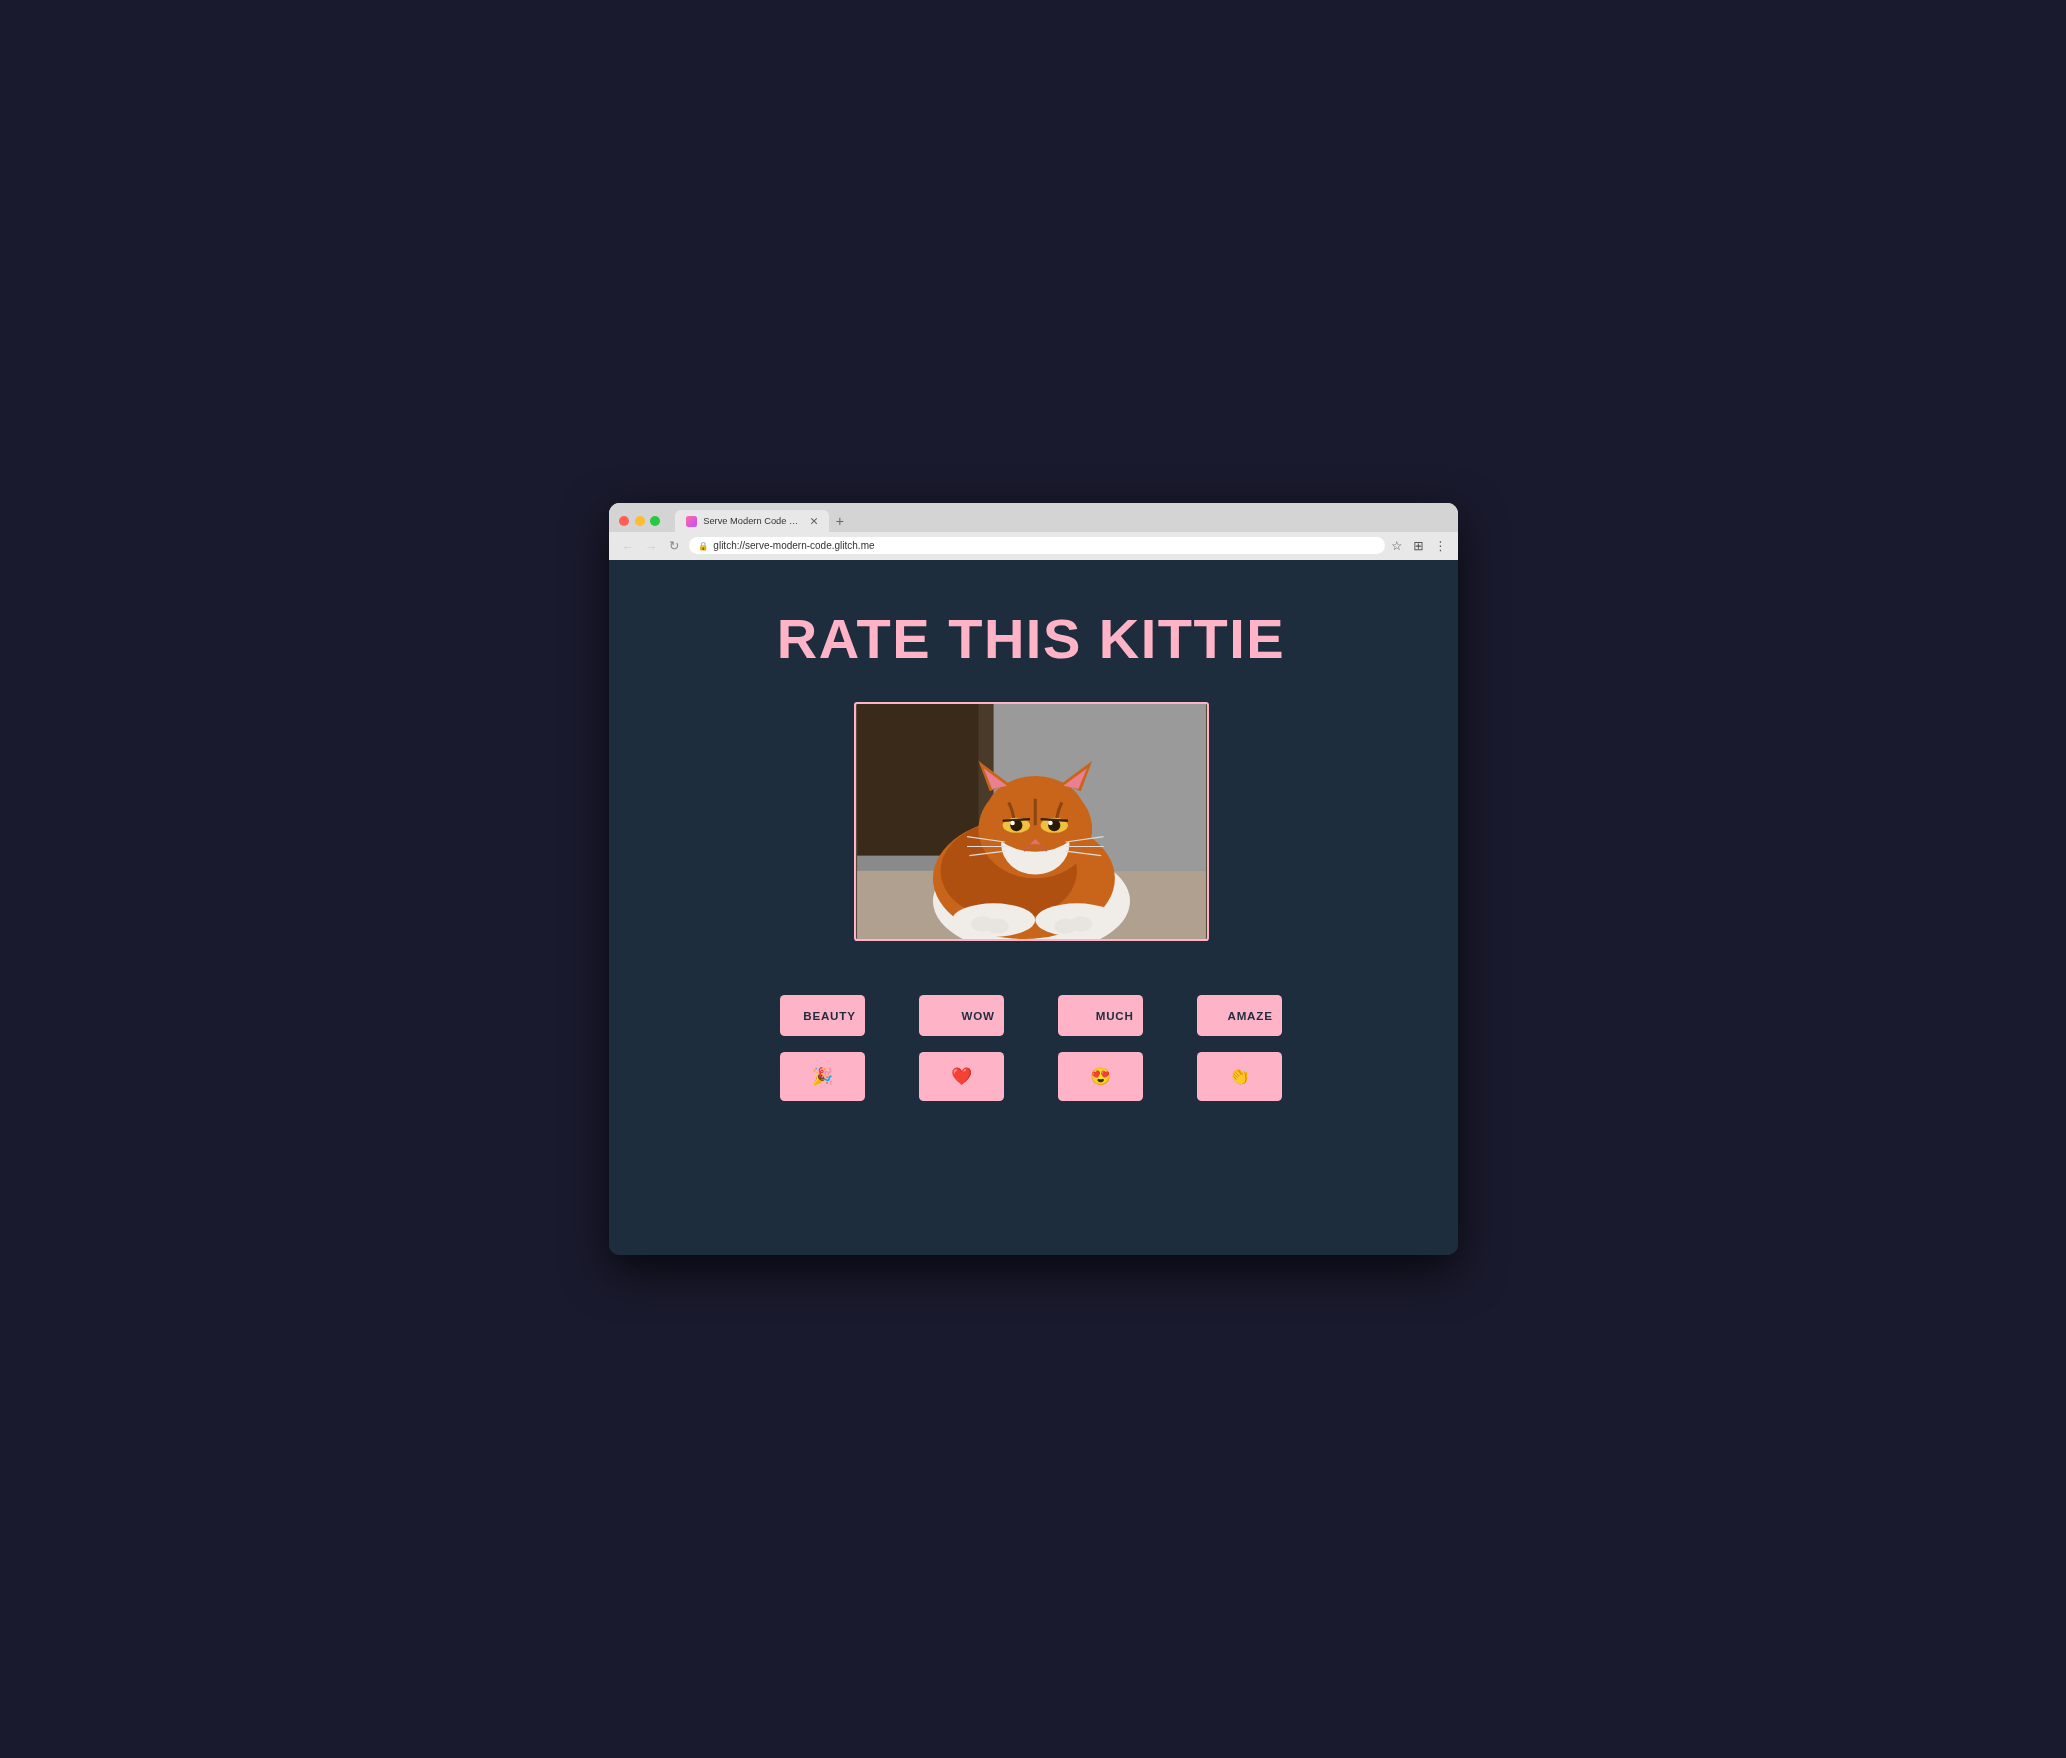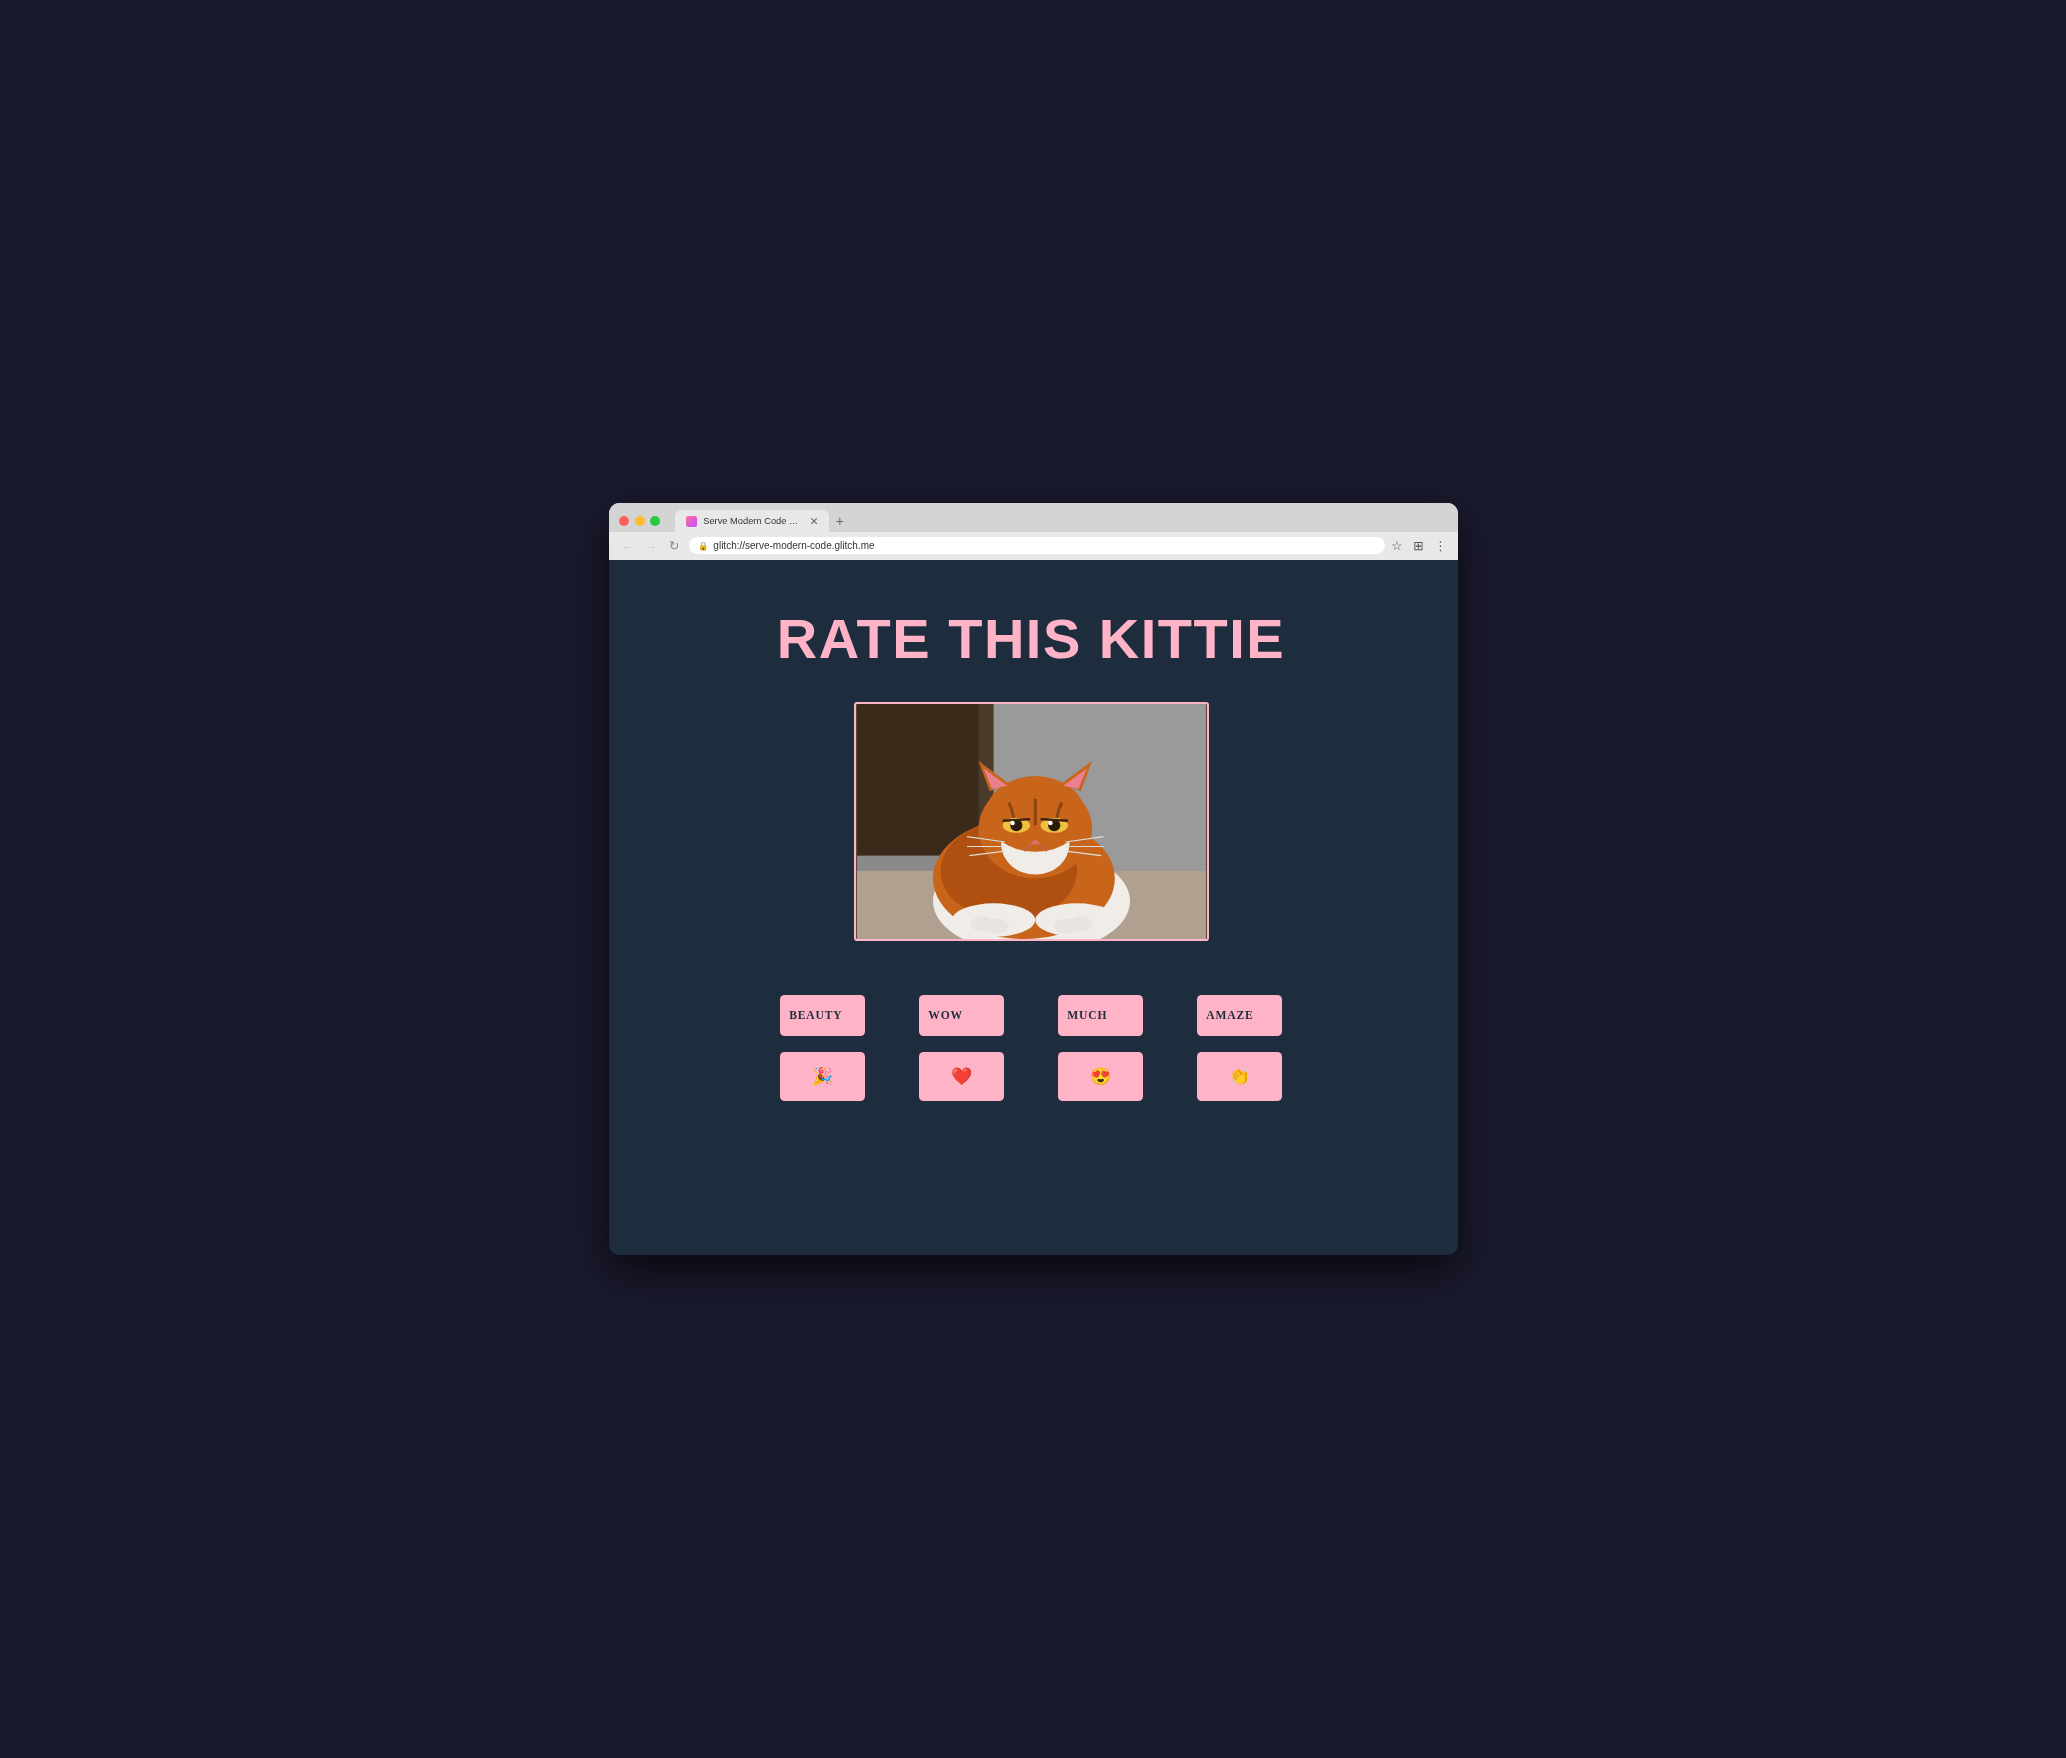--- a/index.html
+++ b/index.html
@@ -193,23 +193,23 @@
       background: #ffb3c6;
       border: none;
       border-radius: 4.6px;
       padding: 14px 9.3px;
       font-size: 11.6px;
       font-weight: 900;
       color: #1e2d3d;
       text-transform: uppercase;
       cursor: pointer;
       letter-spacing: 0.8px;
-      font-family: Liberation Serif, serif;
+      font-family: Liberation Sans, sans-serif;
       min-width: 85px;
-      text-align: left;
+      text-align: right;
     }
 
     .emoji-btn {
       background: #ffb3c6;
       border: none;
       border-radius: 4.6px;
       padding: 14px 9.3px;
       font-size: 17px;
       cursor: pointer;
       min-width: 85px;

